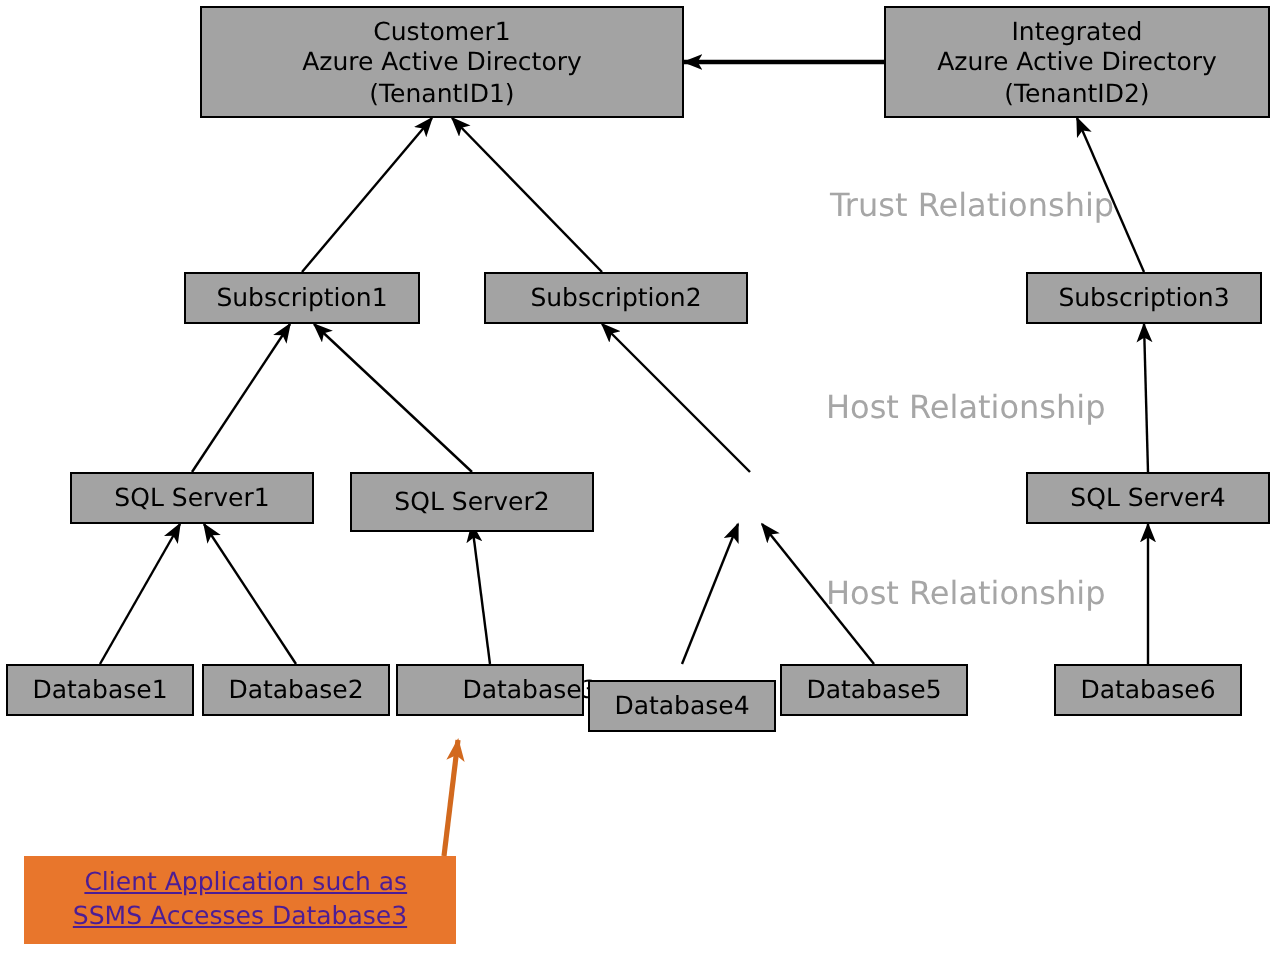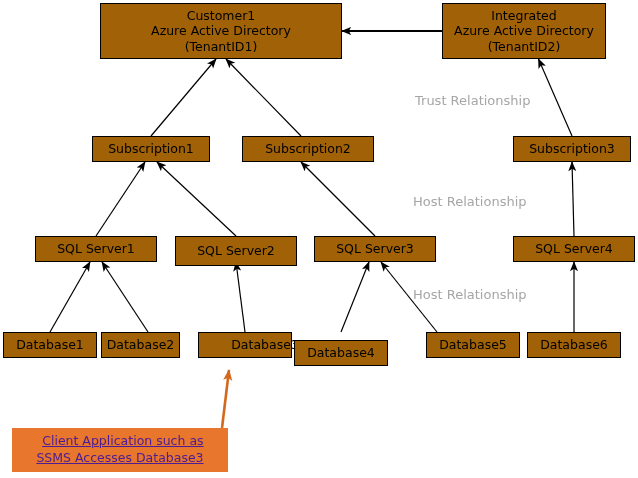--- a/index.html
+++ b/index.html
@@ -22,21 +22,21 @@
     left: 0;
     top: 0;
     width: 638px;
     height: 478px;
     pointer-events: none;
   }
   .node {
     position: absolute;
     box-sizing: border-box;
     border: 1px solid #000000;
-    background: #a16207;
+    background: #a3a3a3;
     color: #000000;
     display: flex;
     align-items: center;
     justify-content: center;
     text-align: center;
     line-height: 1.22;
     white-space: pre-line;
     z-index: 3;
   }
   .node-aad {
@@ -47,21 +47,21 @@
   }
   .node-srv {
     font-size: 12.5px;
   }
   .node-db {
     font-size: 12.5px;
   }
   .rel-label {
     position: absolute;
     color: #a6a6a6;
-    font-size: 13px;
+    font-size: 16px;
     white-space: nowrap;
     z-index: 2;
   }
   .callout {
     position: absolute;
     box-sizing: border-box;
     background: #e8762c;
     color: #4c1d95;
     font-size: 12.5px;
     line-height: 1.35;
@@ -105,35 +105,34 @@
         <line x1="437" y1="332" x2="381" y2="262" stroke="#000000" stroke-width="1.2" marker-end="url(#arrowBlack)"></line>
         <line x1="574" y1="332" x2="574" y2="262" stroke="#000000" stroke-width="1.2" marker-end="url(#arrowBlack)"></line>
       </g>
 
     <line x1="222" y1="428" x2="229" y2="370" stroke="#d2691e" stroke-width="2.6" marker-end="url(#arrowOrange)"></line>
   </svg>
 
   <div class="node node-aad" style="left: 100px; top: 3px; width: 242px; height: 56px;">Customer1
 Azure Active Directory
 (TenantID1)</div>
-  <div class="node node-aad" style="left: 442px; top: 3px; width: 164px; height: 56px;">Integrated
+  <div class="node node-aad" style="left: 442px; top: 3px; width: 193px; height: 56px;">Integrated
 Azure Active Directory
 (TenantID2)</div>
   <div class="node node-sub" style="left: 92px; top: 136px; width: 118px; height: 26px;">Subscription1</div>
   <div class="node node-sub" style="left: 242px; top: 136px; width: 132px; height: 26px;">Subscription2</div>
   <div class="node node-sub" style="left: 513px; top: 136px; width: 118px; height: 26px;">Subscription3</div>
   <div class="node node-srv" style="left: 35px; top: 236px; width: 122px; height: 26px;">SQL Server1</div>
   <div class="node node-srv" style="left: 175px; top: 236px; width: 122px; height: 30px;">SQL Server2</div>
-  <div class="node node-srv" style="left: 314px; top: 236px; width: 122px; height: 26px;">SQL Server3</div>
   <div class="node node-srv" style="left: 513px; top: 236px; width: 122px; height: 26px;">SQL Server4</div>
   <div class="node node-db" style="left: 3px; top: 332px; width: 94px; height: 26px;">Database1</div>
-  <div class="node node-db" style="left: 101px; top: 332px; width: 79px; height: 26px;">Database2</div>
+  <div class="node node-db" style="left: 101px; top: 332px; width: 94px; height: 26px;">Database2</div>
   <div class="node node-db" style="left: 198px; top: 332px; width: 94px; height: 26px; padding-left: 40px;">Database3</div>
   <div class="node node-db" style="left: 294px; top: 340px; width: 94px; height: 26px;">Database4</div>
-  <div class="node node-db" style="left: 390px; top: 332px; width: 94px; height: 26px; margin-left: 36px;">Database5</div>
+  <div class="node node-db" style="left: 390px; top: 332px; width: 94px; height: 26px;">Database5</div>
   <div class="node node-db" style="left: 527px; top: 332px; width: 94px; height: 26px;">Database6</div>
 
   <div class="rel-label" style="left: 415px; top: 93px;">Trust Relationship</div>
   <div class="rel-label" style="left: 413px; top: 194px;">Host Relationship</div>
   <div class="rel-label" style="left: 413px; top: 287px;">Host Relationship</div>
 
   <div class="callout" style="left: 12px; top: 428px; width: 216px; height: 44px;">Client Application such as
 SSMS Accesses Database3</div>
 
 </div>

